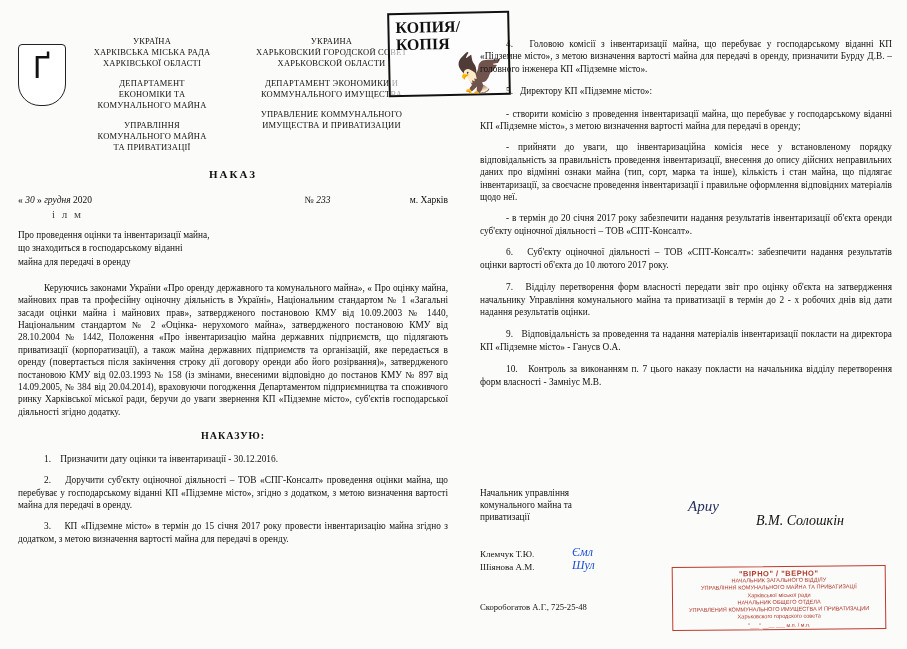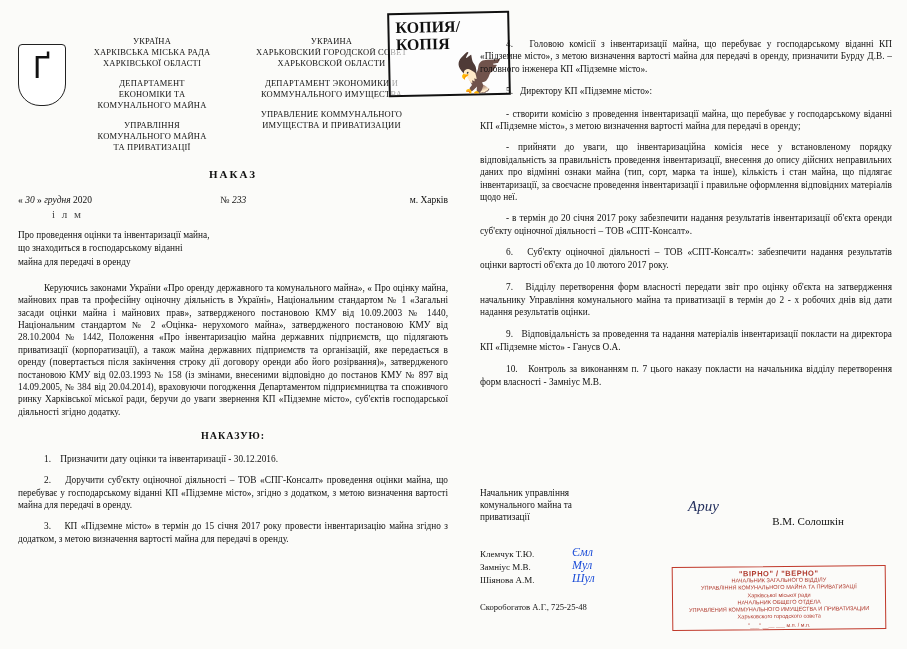--- a/index.html
+++ b/index.html
@@ -107,21 +107,21 @@
   }
   .dateline {
     display: flex;
     justify-content: space-between;
     align-items: baseline;
     font-size: 9.5px;
     margin-bottom: 2px;
   }
   .dateline .d1 { width: 175px; }
   .dateline .hand { font-family: "Liberation Serif", serif; font-style: italic; }
-  .dateline .num { width: 110px; text-align: left; }
+  .dateline .num { width: 110px; text-align: right; }
   .dateline .city { width: 90px; text-align: right; }
   .subnote {
     font-size: 11px;
     color: #444;
     margin: -1px 0 9px 34px;
     letter-spacing: 2px;
   }
   .preamble {
     font-size: 9.3px;
     line-height: 12.2px;
@@ -166,21 +166,22 @@
     line-height: 12.2px;
   }
   .sign .who {
     float: left;
     width: 180px;
   }
   .sign .name {
     position: absolute;
     right: 48px;
     top: 28px;
-    font-size: 11px;
+    font-size: 14px;
+    font-style: italic;
   }
   .agreers {
     position: absolute;
     left: 480px;
     top: 548px;
     width: 250px;
     font-size: 9px;
     line-height: 13px;
   }
   .agreers .ln { position: relative; }
@@ -354,24 +355,20 @@
     <div class="name">В.М. Солошкін</div>
   </div>
   <div class="handsig" style="left:688px; top:498px; font-size:15px;">Ариу</div>
 
   <div class="agreers">
     <div class="ln">
       <span>Клемчук Т.Ю.</span>
       <span class="sg">Ємл</span>
     </div>
     <div class="ln">
-      <span>Замніус М.В.</span>
-      <span class="sg">Мул</span>
-    </div>
-    <div class="ln">
       <span>Шіянова А.М.</span>
       <span class="sg">Шул</span>
     </div>
   </div>
 
   <div class="executor">Скоробогатов А.Г., 725-25-48</div>
 
   <div class="redstamp">
     <div class="l1">"ВІРНО" / "ВЕРНО"</div>
     <div>НАЧАЛЬНИК ЗАГАЛЬНОГО ВІДДІЛУ</div>

